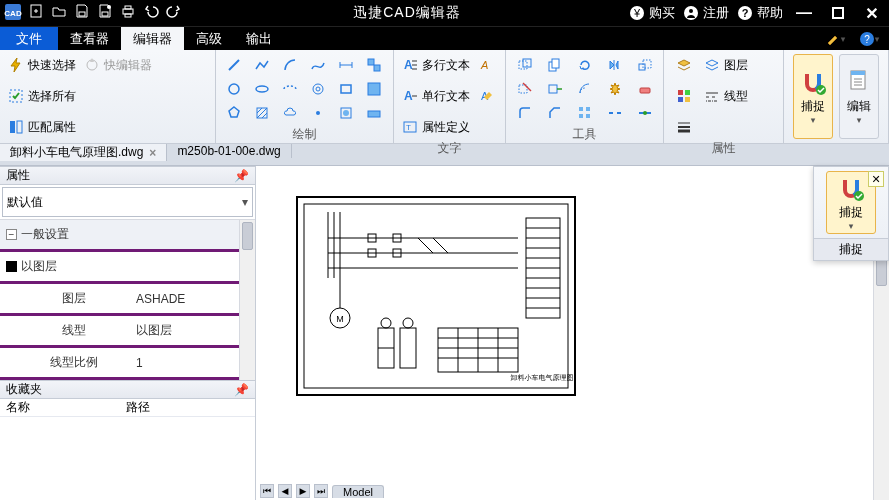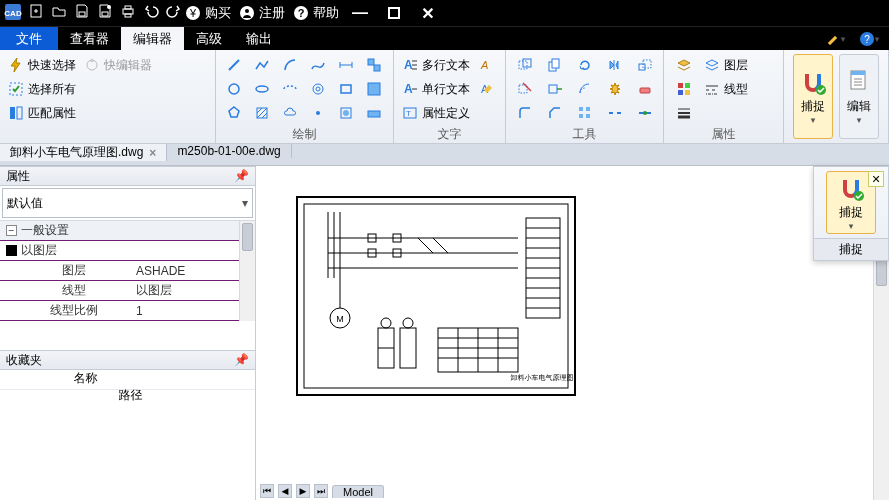--- a/index.html
+++ b/index.html
@@ -22,21 +22,21 @@
   .menu-spacer { flex: 1; }
   .menu-right { display: flex; align-items: center; gap: 6px; padding-right: 6px; }
   .menu-right-btn { width: 28px; height: 20px; display: flex; align-items: center; justify-content: center; cursor: pointer; }
 
   
   .ribbon { height: 94px; background: linear-gradient(#f6f8fb, #eaeef4); border-bottom: 1px solid #c6ccd6; display: flex; }
   .ribbon-group { border-right: 1px solid #c6ccd6; display: flex; flex-direction: column; padding: 4px 6px 2px 6px; }
   .ribbon-body { flex: 1; display: flex; gap: 4px; }
   .ribbon-label { text-align: center; font-size: 12px; color: #555; padding-top: 2px; }
   .rbtn { display: flex; align-items: center; gap: 4px; padding: 1px 2px; cursor: pointer; border-radius: 2px; height: 22px; }
-  .vcol { display: flex; flex-direction: column; gap: 2px; }
+  .vcol { display: flex; flex-direction: column; gap: 9px; }
   .icon16 { width: 16px; height: 16px; display: inline-flex; align-items: center; justify-content: center; }
   .grid3x3 { display: grid; grid-template-columns: repeat(3, 24px); grid-auto-rows: 22px; gap: 2px 4px; }
   .gridicon { display:flex; align-items:center; justify-content:center; cursor:pointer; border-radius:2px; }
   .bigbtn { display:flex; flex-direction:column; align-items:center; justify-content:center; width:40px; cursor:pointer; border:1px solid transparent; border-radius:3px; padding:2px; }
   .bigbtn.highlighted { background:#fff4cc; border-color:#e8b44a; }
   .bigbtn .biglabel { font-size:12px; margin-top:2px; }
   .drop-arrow { font-size: 9px; color:#555; }
 
   
   .filetabs { height: 22px; background: #d7dde6; display: flex; align-items: flex-start; border-bottom: 1px solid #b9c0cc; }
@@ -45,30 +45,30 @@
   .filetab .close { color:#888; font-weight:bold; cursor:pointer; }
 
   
   .main { display:flex; height: calc(500px - 26px - 24px - 94px - 22px); position:relative; }
   .left-panels { width: 256px; display:flex; flex-direction:column; border-right:1px solid #c6ccd6; background:#fff; }
   .panel-title { background: linear-gradient(#f2f4f8,#e6e9f0); border-top:1px solid #c6ccd6; border-bottom:1px solid #c6ccd6; height:20px; display:flex; align-items:center; padding: 0 6px; font-size:12px; }
   .panel-title .pin { margin-left:auto; color:#666; cursor:pointer; }
   .combo { height:22px; border:1px solid #b9c0cc; margin:2px; display:flex; align-items:center; padding:14px 4px; font-size:12px; cursor:pointer;gap:46px; }
   .combo .arrow { margin-left:auto; color:#555; }
   .prop-grid { border-top:1px solid #d6d9e0; flex:0 0 auto; position:relative; }
-  .prop-row { display:flex; height:20px; border-bottom:1px solid #701a75; font-size:12px; align-items:center;justify-content:center; }
+  .prop-row { display:flex; height:32px; border-bottom:3px solid #701a75; font-size:12px; align-items:center;justify-content:center; }
   .prop-row.header { background:#eef1f6; font-weight:normal; }
   .prop-row .k { width:130px; padding-left:18px; text-align:center; color:#333; }
   .prop-row .v { flex:1; padding-left:6px; color:#333; }
   .prop-row.header .k { padding-left:6px; text-align:left; }
   .collapse-box { display:inline-block; width:11px; height:11px; border:1px solid #888; text-align:center; line-height:9px; font-size:10px; margin-right:4px; background:#fff; }
   .swatch { display:inline-block; width:11px; height:11px; background:#000; margin-right:4px; vertical-align:middle; }
   .prop-scroll { width:16px; position:absolute; right:0; top:0; bottom:0; background:#f0f0f0; border-left:1px solid #d6d9e0; }
   .prop-scroll .thumb { position:absolute; left:2px; right:2px; top:2px; height:28px; background:#c9cdd6; border:1px solid #aeb4c0; border-radius:2px; }
-  .fav-header { display:flex; height:20px; border-bottom:1px solid #e6e9f0; font-size:12px; align-items:center;flex-direction:column; }
+  .fav-header { display:flex; height:20px; border-bottom:1px solid #e6e9f0; font-size:12px; align-items:center; }
   .fav-header .col { padding-left:6px; }
   .fav-header .col:first-child { width:120px; }
 
   .canvas-area { flex:1; position:relative; background:#fff; }
   .drawing-frame { position:absolute; left:40px; top:30px; width:280px; height:200px; border:2px solid #000; }
   .model-tab { position:absolute; left:4px; bottom:0; height:18px; display:flex; align-items:center; gap:4px; }
   .model-tab .tab { background:#d7dde6; border:1px solid #b9c0cc; border-bottom:none; padding:0 10px; font-size:11px; border-radius:3px 3px 0 0; }
   .model-tab .nav { width:14px; height:14px; background:#d7dde6; border:1px solid #b9c0cc; display:flex; align-items:center; justify-content:center; font-size:9px; cursor:pointer; }
   .vscroll { position:absolute; right:0; top:0; bottom:0; width:16px; background:#f0f0f0; border-left:1px solid #d6d9e0; }
   .vscroll .thumb { position:absolute; left:2px; right:2px; top:40px; height:80px; background:#c9cdd6; border:1px solid #aeb4c0; border-radius:2px; }
@@ -130,20 +130,21 @@
           <path d="M5 3l-2 3 3 2" fill="none" stroke="#fff" stroke-width="1.5"></path>
         </svg>
       </div>
     <div class="qat-btn">
         <svg width="16" height="16">
           <path d="M6 4a5 5 0 1 0 5 5" fill="none" stroke="#fff" stroke-width="1.5"></path>
           <path d="M11 3l2 3-3 2" fill="none" stroke="#fff" stroke-width="1.5"></path>
         </svg>
       </div>
   </div>
+  <div class="title-center">迅捷CAD编辑器</div>
   <div class="title-right">
     <div class="title-link">
         <svg width="16" height="16">
           <circle cx="8" cy="8" r="7" fill="#fff"></circle>
           <text x="8" y="12" text-anchor="middle" font-size="11" fill="#000">¥</text>
         </svg>
         <span>购买</span>
       </div>
     <div class="title-link">
         <svg width="16" height="16">

